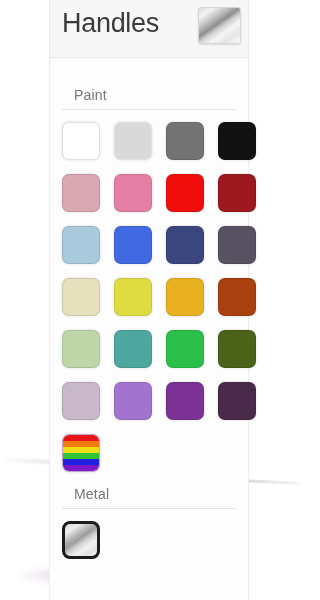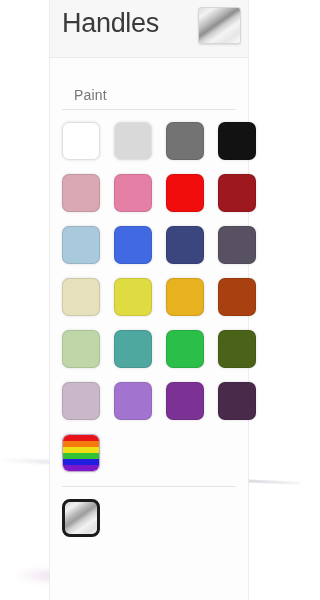--- a/index.html
+++ b/index.html
@@ -236,20 +236,21 @@
             <span style="background: rgb(245, 123, 14);"></span>
             <span style="background: rgb(239, 224, 21);"></span>
             <span style="background: rgb(49, 195, 53);"></span>
             <span style="background: rgb(32, 32, 224);"></span>
             <span style="background: rgb(123, 24, 201);"></span>
           </div>
       </div>
     </div>
 
     <div class="section section-metal">
+      <div class="section-label">Metal</div>
       <div class="section-rule"></div>
       <div class="metal-grid">
           <div class="swatch-metal"></div>
         </div>
     </div>
 
   </div>
 </div>
 
 </body></html>

